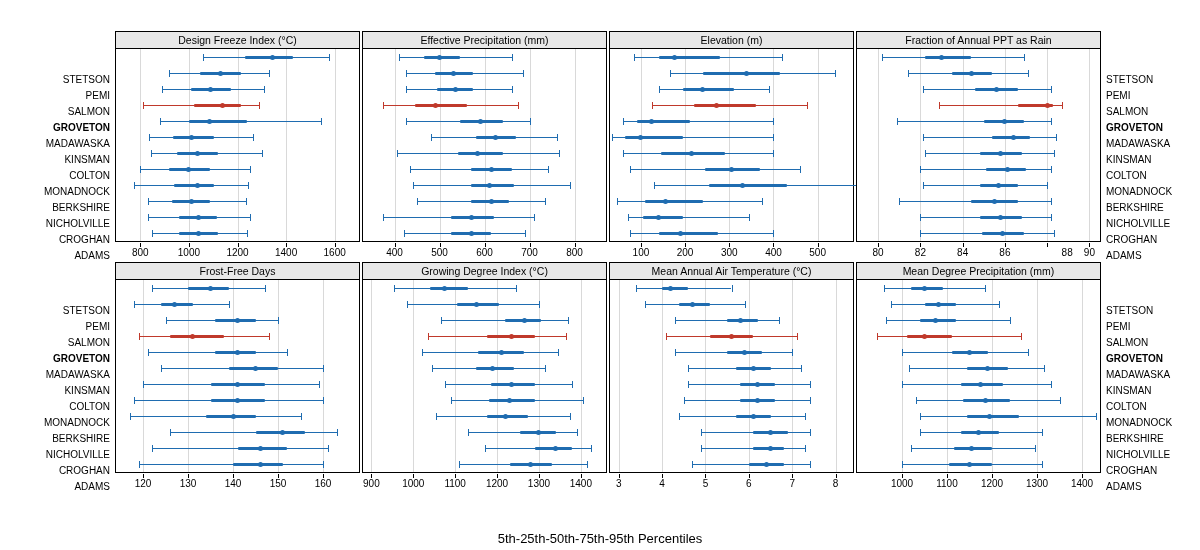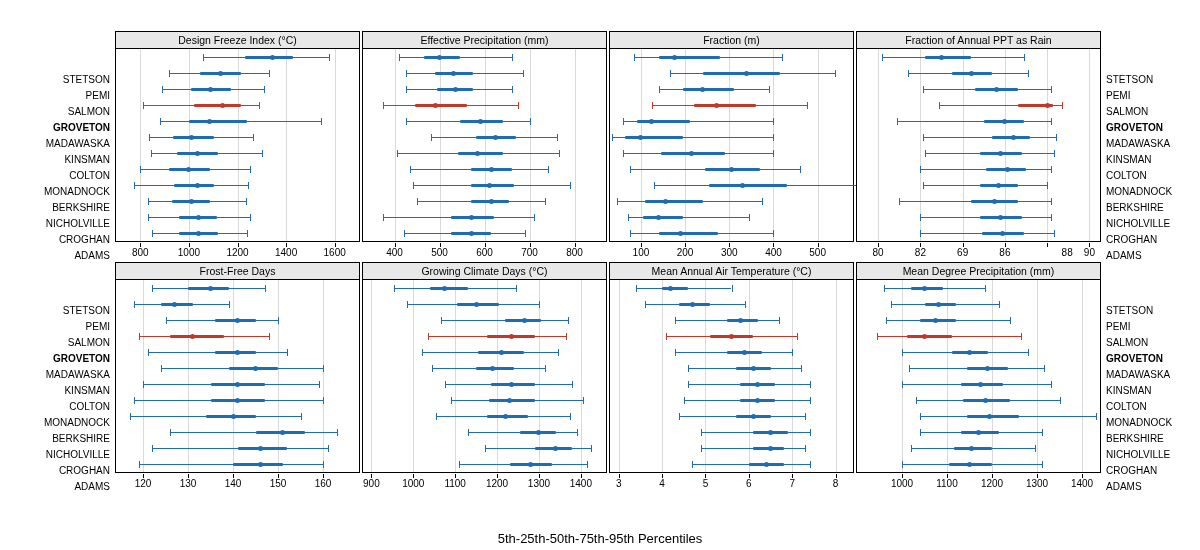--- a/index.html
+++ b/index.html
@@ -235,21 +235,21 @@
       <div class="tick" style="left: 77.5px;"></div>
       <div class="ticklab" style="left: 77.5px;">500</div>
       <div class="tick" style="left: 122.5px;"></div>
       <div class="ticklab" style="left: 122.5px;">600</div>
       <div class="tick" style="left: 167.5px;"></div>
       <div class="ticklab" style="left: 167.5px;">700</div>
       <div class="tick" style="left: 212.5px;"></div>
       <div class="ticklab" style="left: 212.5px;">800</div>
     </div>
     <div class="panel" style="left: 609px; top: 31px; width: 245px; height: 211px;">
-      <div class="panel-head">Fraction (m)</div>
+      <div class="panel-head">Elevation (m)</div>
       <div class="plotarea">
         <div class="gridline" style="left: 30.9273px; background: rgb(217, 217, 217);"></div>
         <div class="gridline" style="left: 75.1091px; background: rgb(217, 217, 217);"></div>
         <div class="gridline" style="left: 119.291px; background: rgb(217, 217, 217);"></div>
         <div class="gridline" style="left: 163.473px; background: rgb(217, 217, 217);"></div>
         <div class="gridline" style="left: 207.655px; background: rgb(217, 217, 217);"></div>
         <div class="row" style="top: 0px;">
           <div class="whisker" style="left: 24.3px; width: 148.009px; background: rgb(31, 108, 176);"></div>
           <div class="cap" style="left: 24.3px; background: rgb(31, 108, 176);"></div>
           <div class="cap" style="left: 172.309px; background: rgb(31, 108, 176);"></div>
@@ -441,21 +441,21 @@
           <div class="dot" style="left: 145.8px; background: rgb(31, 108, 176);"></div>
         </div>
       </div>
     </div>
     <div class="axis" style="left: 856px; top: 243px; width: 245px;">
       <div class="tick" style="left: 22.1304px;"></div>
       <div class="ticklab" style="left: 22.1304px;">80</div>
       <div class="tick" style="left: 64.3913px;"></div>
       <div class="ticklab" style="left: 64.3913px;">82</div>
       <div class="tick" style="left: 106.652px;"></div>
-      <div class="ticklab" style="left: 106.652px;">69</div>
+      <div class="ticklab" style="left: 106.652px;">84</div>
       <div class="tick" style="left: 148.913px;"></div>
       <div class="ticklab" style="left: 148.913px;">86</div>
       <div class="tick" style="left: 191.174px;"></div>
       <div class="ticklab" style="left: 191.174px; margin-left: 20px;">88</div>
       <div class="tick" style="left: 233.435px;"></div>
       <div class="ticklab" style="left: 233.435px;">90</div>
     </div>
     <div class="panel" style="left: 115px; top: 262px; width: 245px; height: 211px;">
       <div class="panel-head">Frost-Free Days</div>
       <div class="plotarea">
@@ -556,21 +556,21 @@
       <div class="tick" style="left: 73px;"></div>
       <div class="ticklab" style="left: 73px;">130</div>
       <div class="tick" style="left: 118px;"></div>
       <div class="ticklab" style="left: 118px;">140</div>
       <div class="tick" style="left: 163px;"></div>
       <div class="ticklab" style="left: 163px;">150</div>
       <div class="tick" style="left: 208px;"></div>
       <div class="ticklab" style="left: 208px;">160</div>
     </div>
     <div class="panel" style="left: 362px; top: 262px; width: 245px; height: 211px;">
-      <div class="panel-head">Growing Climate Days (°C)</div>
+      <div class="panel-head">Growing Degree Index (°C)</div>
       <div class="plotarea">
         <div class="gridline" style="left: 8.37931px; background: rgb(217, 217, 217);"></div>
         <div class="gridline" style="left: 50.2759px; background: rgb(217, 217, 217);"></div>
         <div class="gridline" style="left: 92.1724px; background: rgb(217, 217, 217);"></div>
         <div class="gridline" style="left: 134.069px; background: rgb(217, 217, 217);"></div>
         <div class="gridline" style="left: 175.966px; background: rgb(217, 217, 217);"></div>
         <div class="gridline" style="left: 217.862px; background: rgb(217, 217, 217);"></div>
         <div class="row" style="top: 0px;">
           <div class="whisker" style="left: 31.4224px; width: 121.5px; background: rgb(31, 108, 176);"></div>
           <div class="cap" style="left: 31.4224px; background: rgb(31, 108, 176);"></div>

